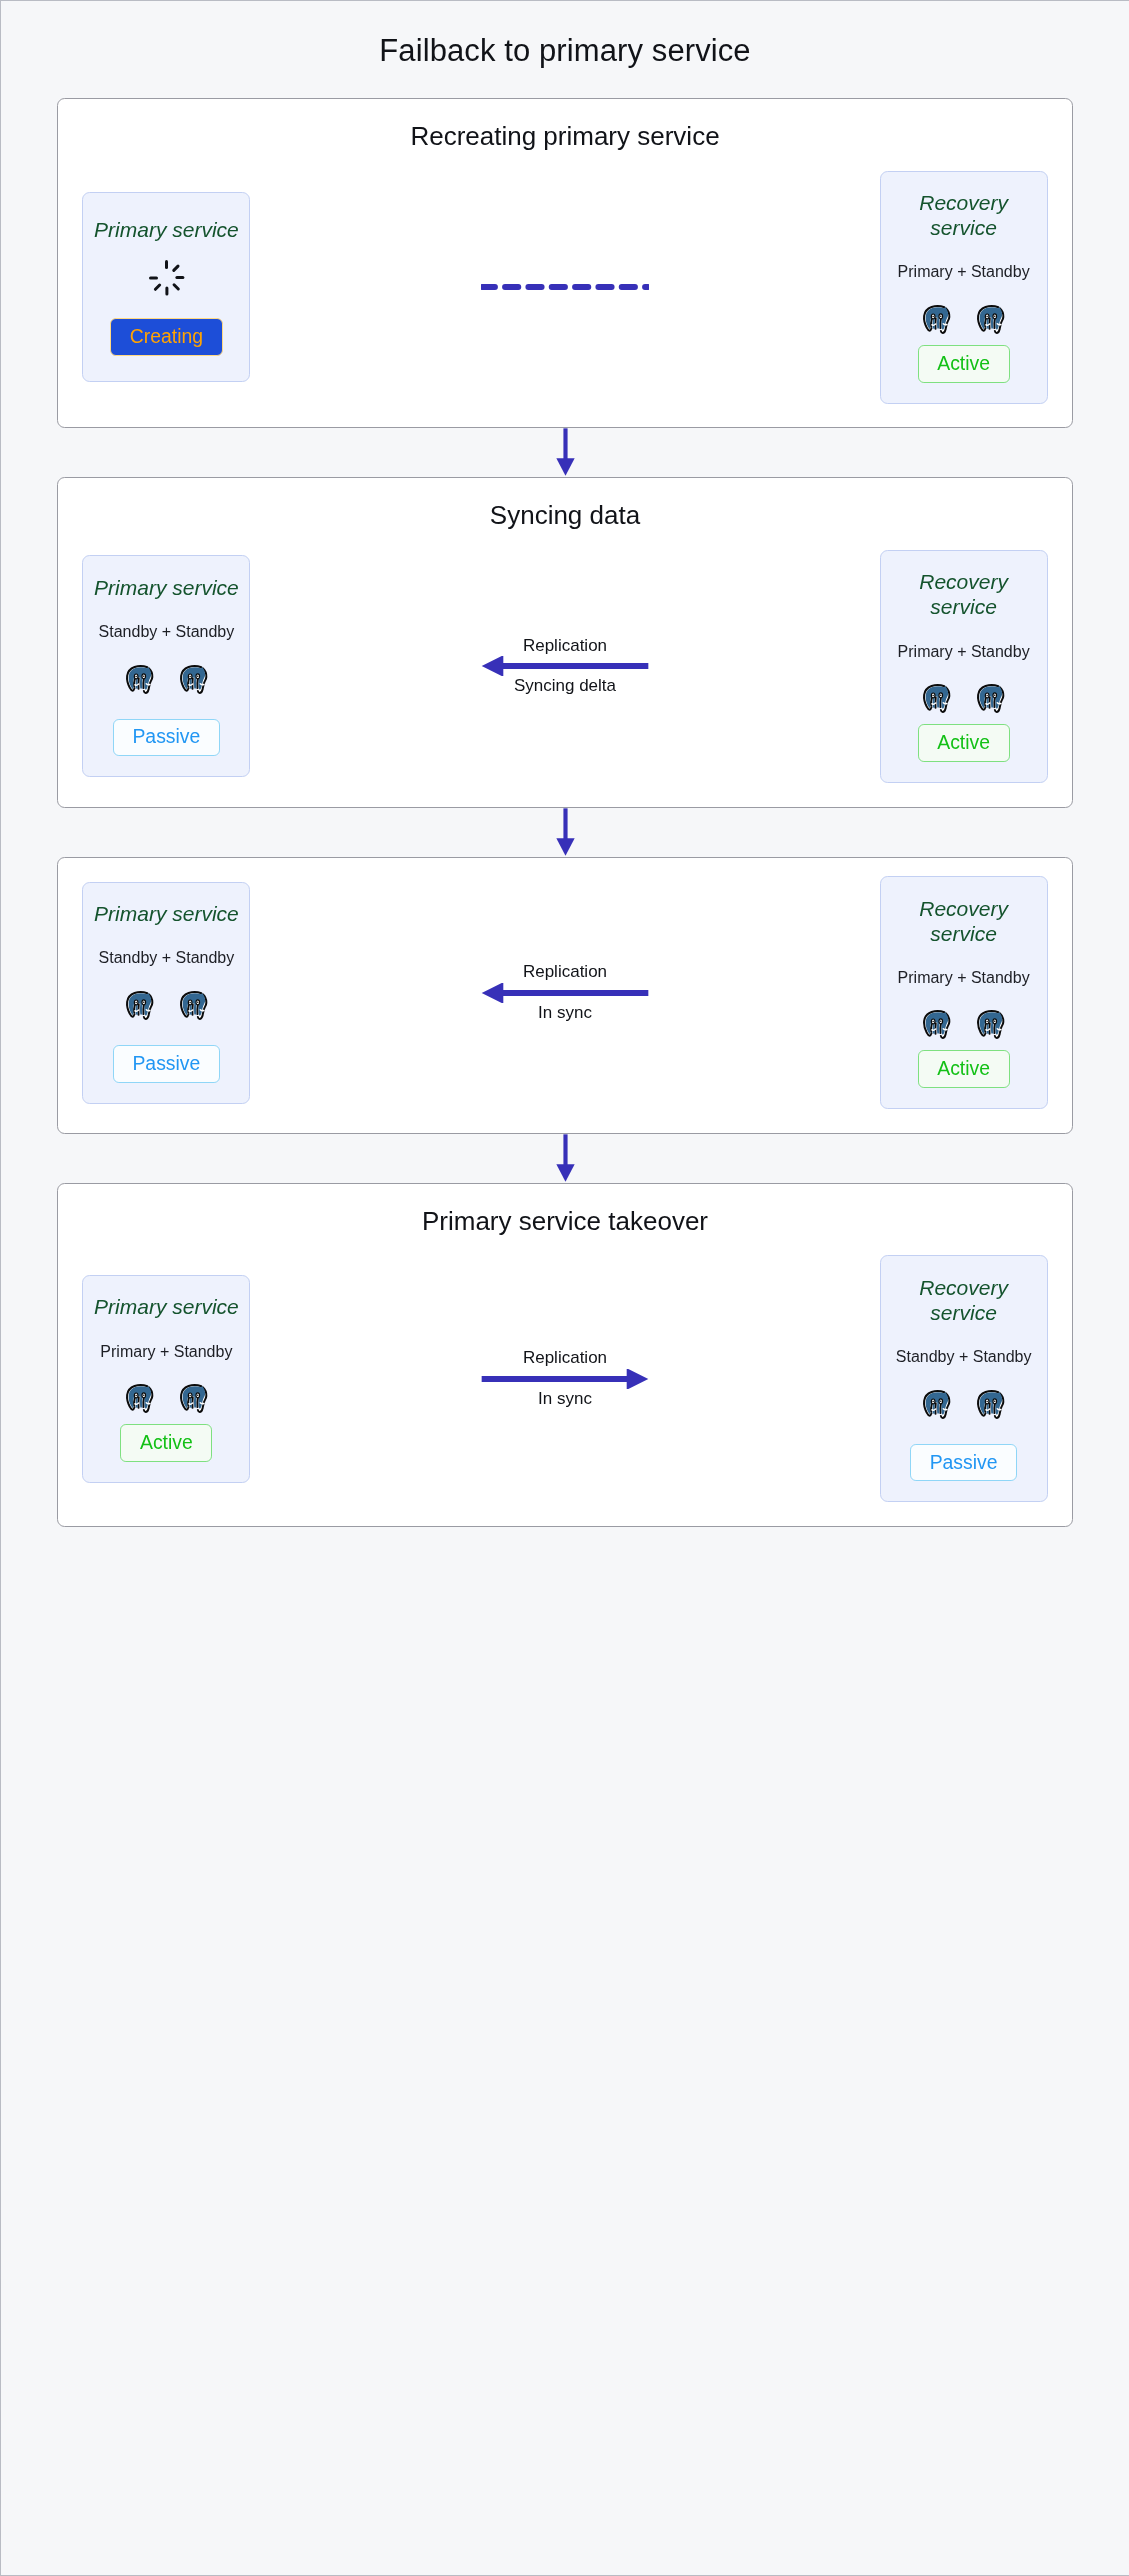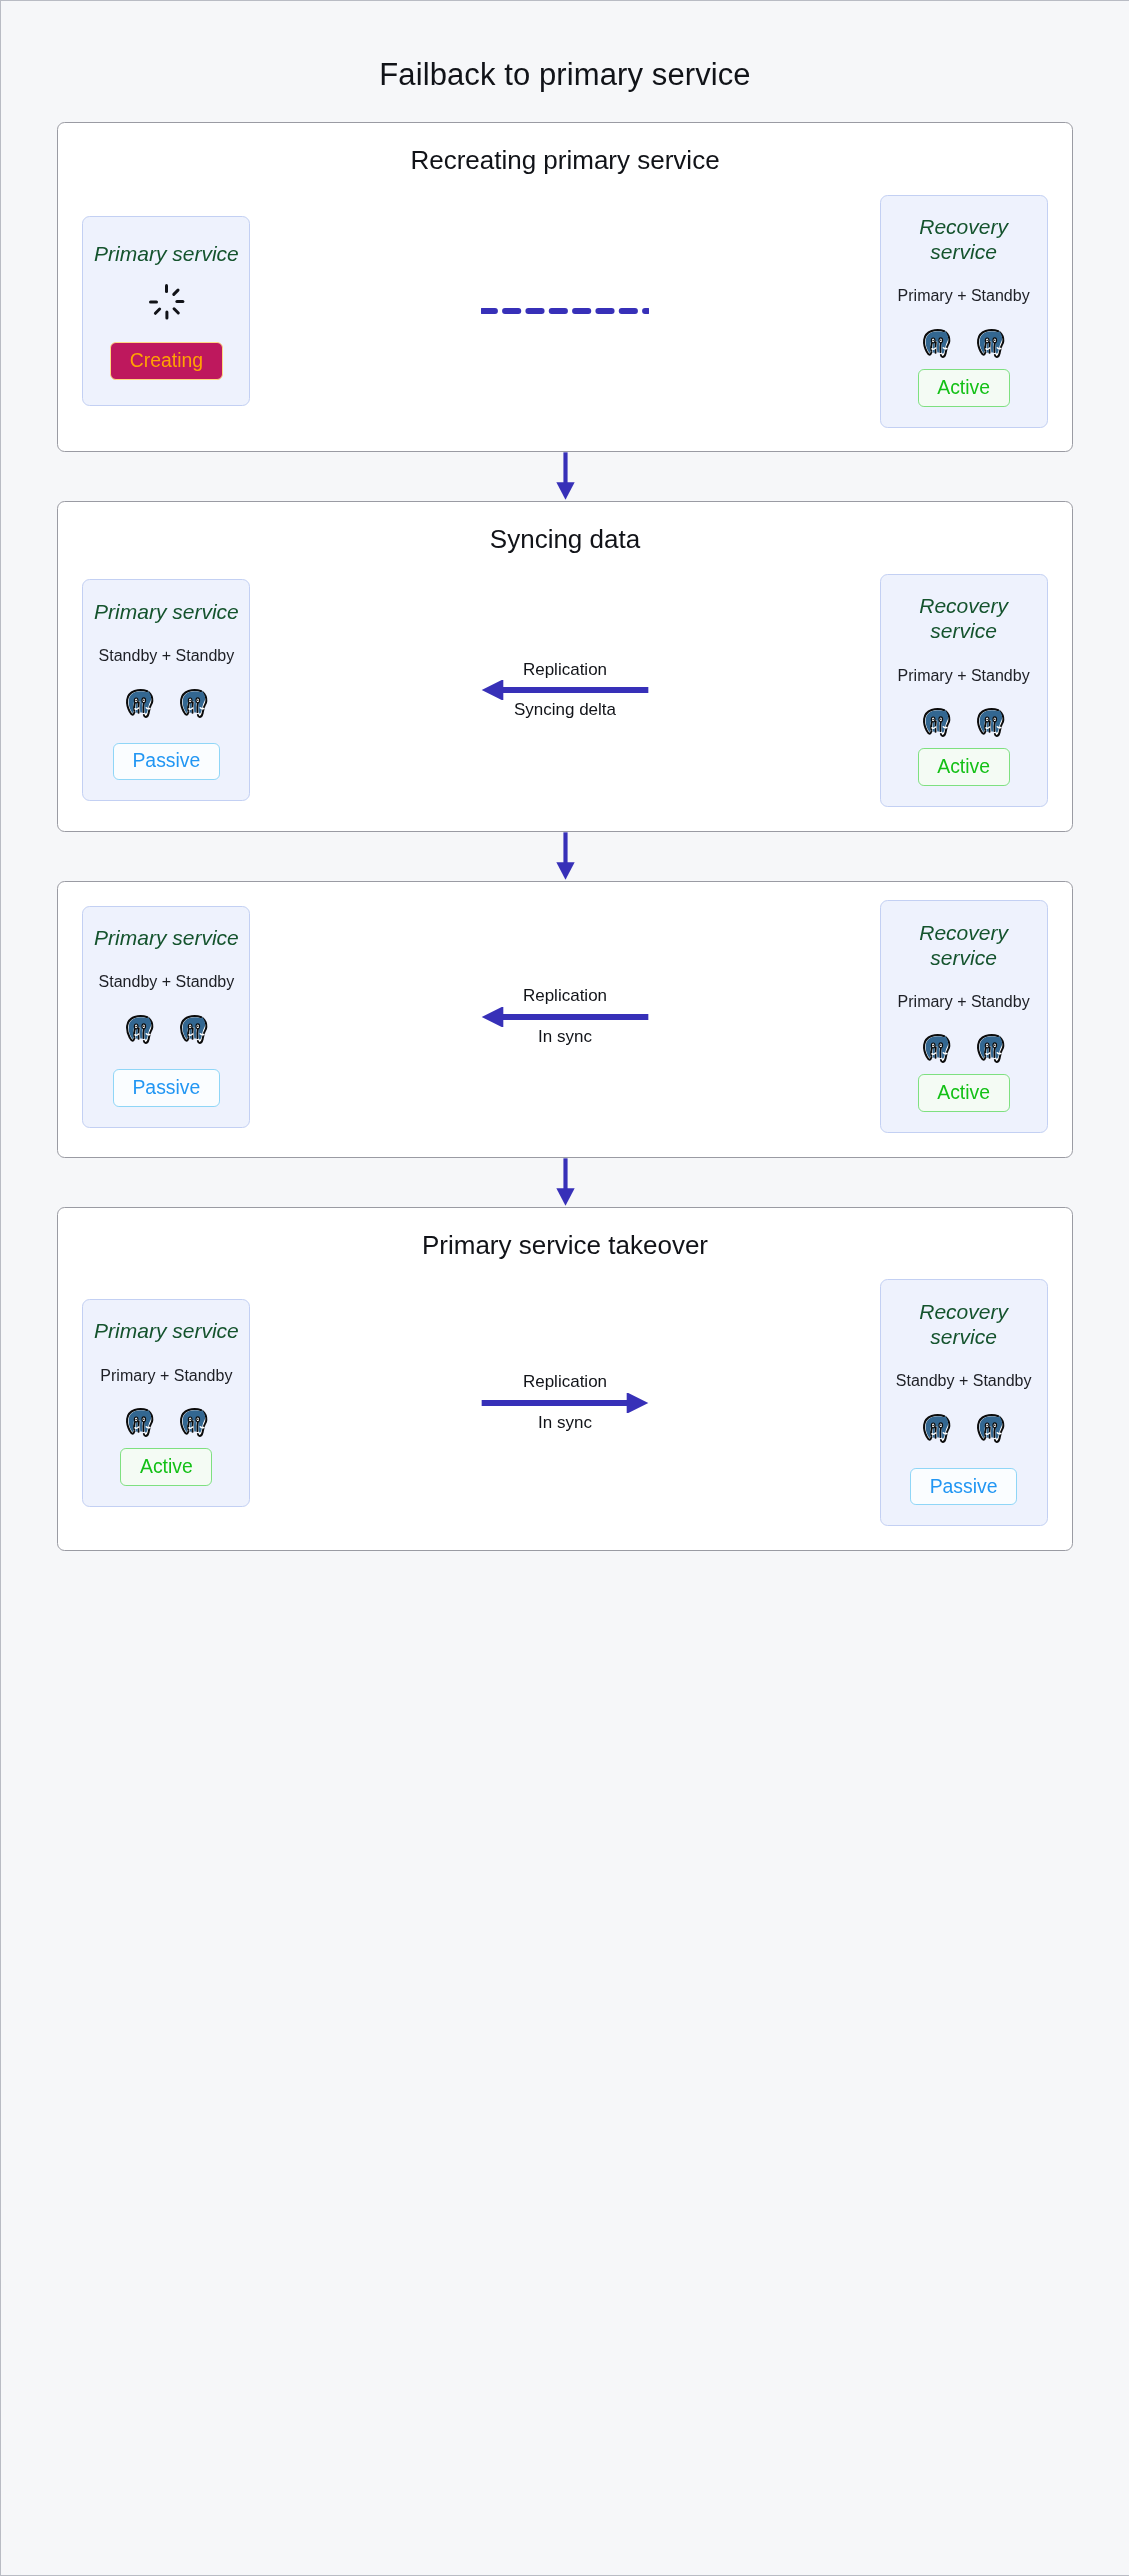--- a/index.html
+++ b/index.html
@@ -22,21 +22,21 @@
     padding: 0 56px;
     display: flex;
     flex-direction: column;
     align-items: stretch;
   }
   .page-title {
     text-align: center;
     font-size: 31px;
     color: #111318;
     font-weight: 400;
-    margin-top: 56px;
+    margin-top: 32px;
     margin-bottom: 0;
     letter-spacing: 0.1px;
   }
 
   
   .stage {
     background: #ffffff;
     border: 1.7px solid #9a9ba3;
     border-radius: 7.6px;
     box-sizing: border-box;
@@ -112,21 +112,21 @@
     margin-top: 8px;
   }
   .badge-passive {
     color: #2196f3;
     border: 1.7px solid #8fd6f7;
     background: #fafdff;
   }
   .badge-creating {
     color: #ffa303;
     border: 1.7px solid #ffd983;
-    background: #be185d;
+    background: #1d4ed8;
   }
 
   
   .spinner {
     margin-top: 17px;
     width: 37px;
     height: 37px;
     position: relative;
   }
   .spinner i {

